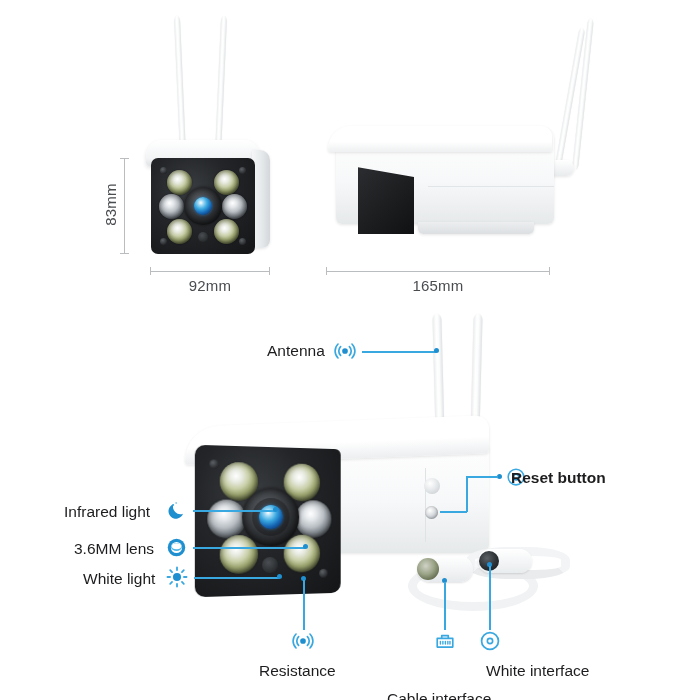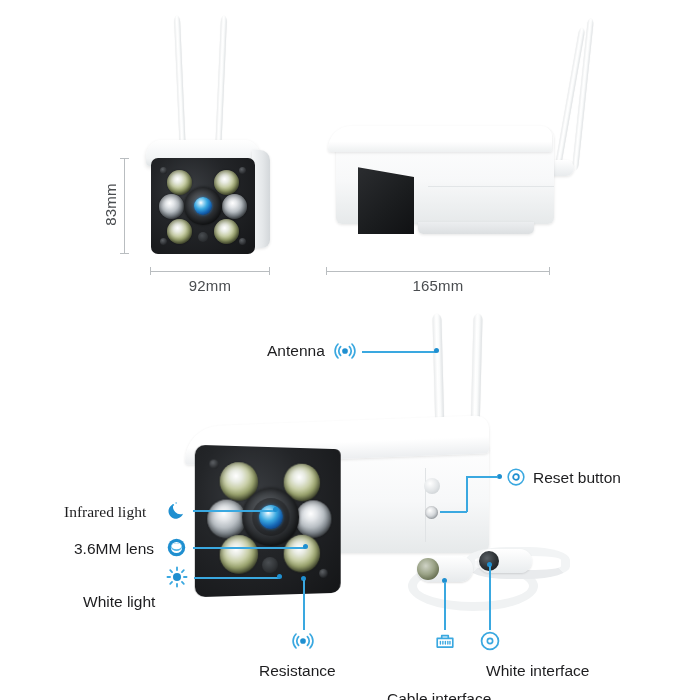--- a/index.html
+++ b/index.html
@@ -269,21 +269,21 @@
       <path d="M7.2 7.2a6.8 6.8 0 0 0 0 9.6" stroke="#3aa8e0" stroke-width="1.9" fill="none" stroke-linecap="round"></path>
       <path d="M16.8 7.2a6.8 6.8 0 0 1 0 9.6" stroke="#3aa8e0" stroke-width="1.9" fill="none" stroke-linecap="round"></path>
       <path d="M4.4 4.4a10.6 10.6 0 0 0 0 15.2" stroke="#3aa8e0" stroke-width="1.8" fill="none" stroke-linecap="round"></path>
       <path d="M19.6 4.4a10.6 10.6 0 0 1 0 15.2" stroke="#3aa8e0" stroke-width="1.8" fill="none" stroke-linecap="round"></path>
     </svg>
     <div class="leader" style="left:362px; top:351px; width:74px; height:1.6px;"></div>
     <div class="leader-dot" style="left:434px; top:348px;"></div>
   </div>
 
   <div>
-    <div class="callout-text" style="left:64px; top:504px;font-family:Liberation Serif, serif;">Infrared light</div>
+    <div class="callout-text" style="left:64px; top:504px;">Infrared light</div>
     <svg class="ico" viewBox="0 0 24 24" width="21" height="21" style="left:166px; top:500px;">
       <path d="M19.4 15.6A8.4 8.4 0 0 1 8.6 4.8a8.5 8.5 0 1 0 10.8 10.8z" fill="#1f8fd0"></path>
       <circle cx="8.2" cy="5.6" r="1.1" fill="#3aa8e0"></circle>
       <circle cx="11.6" cy="3.4" r=".85" fill="#3aa8e0"></circle>
     </svg>
     <div class="leader" style="left:193px; top:510px; width:83px; height:1.6px;"></div>
     <div class="leader-dot" style="left:273px; top:507px;"></div>
   </div>
 
   <div>
@@ -293,21 +293,21 @@
       <circle cx="12" cy="12" r="6.4" fill="#ffffff"></circle>
       <path d="M5.8 12.3a6.3 6.3 0 0 1 12.4 0 6.4 6.4 0 0 0-12.4 0z" fill="#ffffff"></path>
       <ellipse cx="12" cy="11.4" rx="6.2" ry="4.6" fill="#4fb4e6"></ellipse>
       <ellipse cx="12" cy="10.6" rx="5.4" ry="3.4" fill="#ffffff"></ellipse>
     </svg>
     <div class="leader" style="left:193px; top:547px; width:112px; height:1.6px;"></div>
     <div class="leader-dot" style="left:303px; top:544px;"></div>
   </div>
 
   <div>
-    <div class="callout-text" style="left:83px; top:594px;">White light</div>
+    <div class="callout-text" style="left:83px; top:571px;">White light</div>
     <svg class="ico" viewBox="0 0 24 24" width="22" height="22" style="left:166px; top:566px;">
       <circle cx="12" cy="12" r="4.4" fill="#1f8fd0"></circle>
       <g stroke="#3aa8e0" stroke-width="2" stroke-linecap="round">
         <line x1="12" y1="1.6" x2="12" y2="4.4"></line>
         <line x1="12" y1="19.6" x2="12" y2="22.4"></line>
         <line x1="1.6" y1="12" x2="4.4" y2="12"></line>
         <line x1="19.6" y1="12" x2="22.4" y2="12"></line>
         <line x1="4.6" y1="4.6" x2="6.6" y2="6.6"></line>
         <line x1="17.4" y1="17.4" x2="19.4" y2="19.4"></line>
         <line x1="4.6" y1="19.4" x2="6.6" y2="17.4"></line>
@@ -317,21 +317,21 @@
     <div class="leader" style="left:194px; top:577px; width:86px; height:1.6px;"></div>
     <div class="leader-dot" style="left:277px; top:574px;"></div>
   </div>
 
   <div>
     <div class="leader-dot" style="left:497px; top:474px;"></div>
     <svg class="ico" viewBox="0 0 24 24" width="20" height="20" style="left:506px; top:467px;">
       <circle cx="12" cy="12" r="9.4" fill="none" stroke="#3aa8e0" stroke-width="1.9"></circle>
       <circle cx="12" cy="12" r="3.4" fill="none" stroke="#1f8fd0" stroke-width="2.1"></circle>
     </svg>
-    <div class="callout-text" style="left:533px; top:470px;">Reset button</div>
+    <div class="callout-text" style="left:511px; top:470px;font-weight:bold;">Reset button</div>
 
     <div class="leader" style="left:466px; top:476px; width:32px; height:1.6px;"></div>
     <div class="leader" style="left:466px; top:476px; width:1.6px; height:36px;"></div>
     <div class="leader" style="left:440px; top:511px; width:27px; height:1.6px;"></div>
   </div>
 
   <div>
     <div class="leader-dot" style="left:301px; top:576px;"></div>
     <div class="leader" style="left:303px; top:580px; width:1.6px; height:50px;"></div>
     <svg class="ico" viewBox="0 0 24 24" width="22" height="22" style="left:292px; top:630px;">

